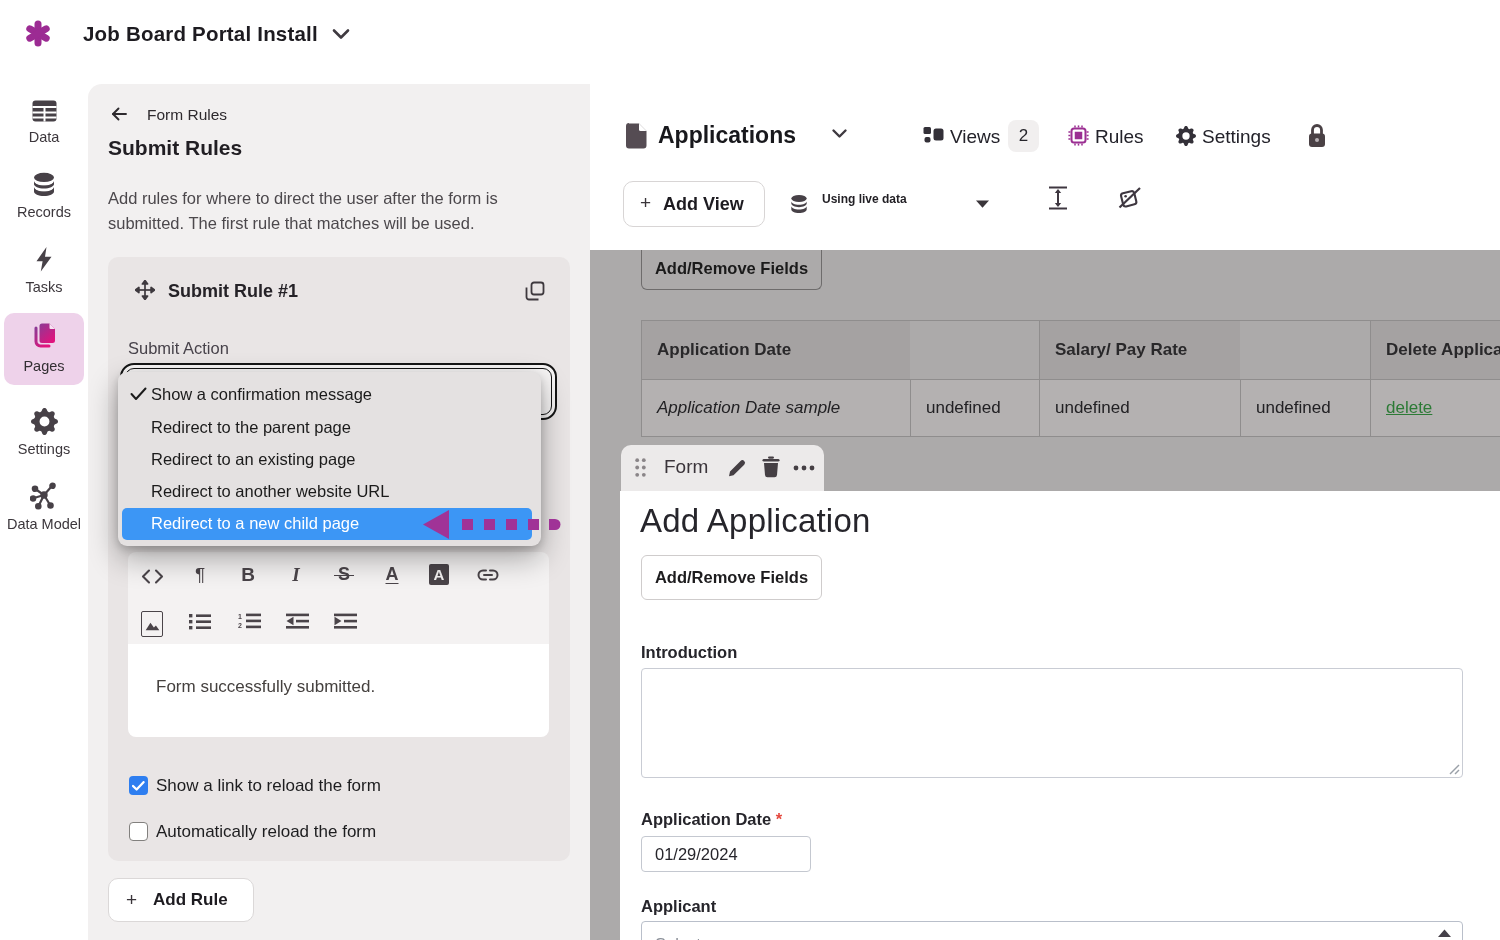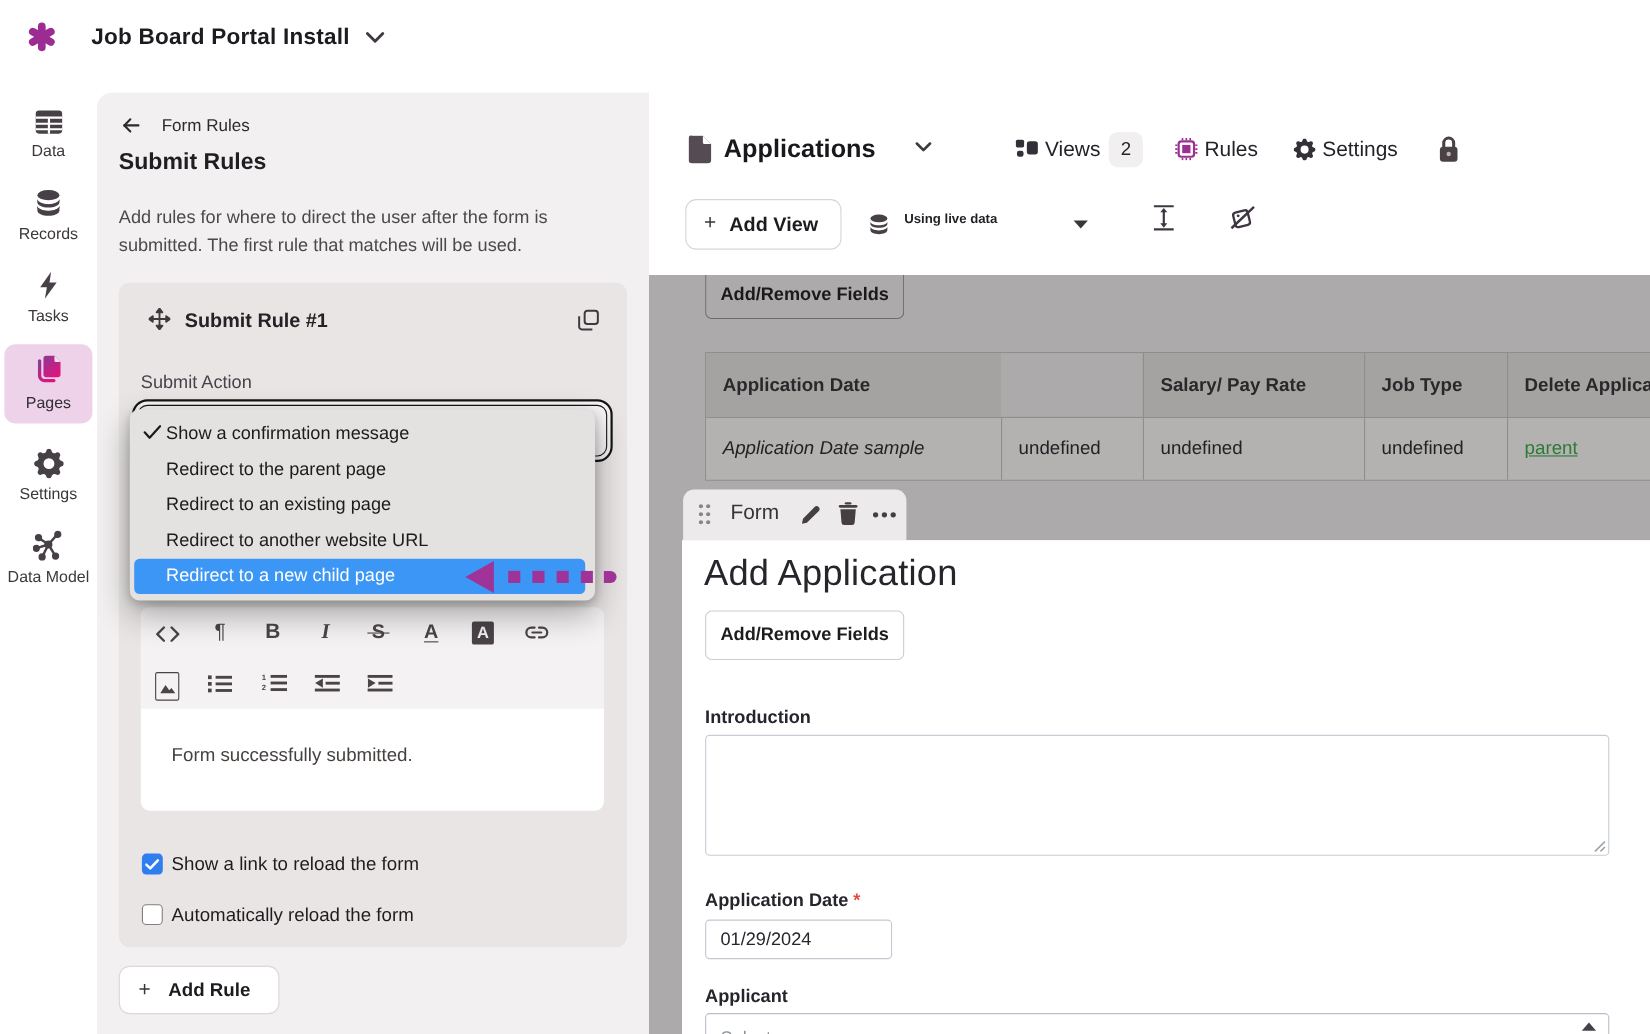--- a/index.html
+++ b/index.html
@@ -383,28 +383,27 @@
           <rect x="5" y="6" width="13.5" height="13.5" rx="2.5" transform="rotate(-14 12 13)"></rect>
           <circle cx="8.6" cy="10.2" r="1.3" fill="#3e3740" stroke-width="0"></circle>
           <line x1="2.5" y1="21.5" x2="23" y2="2" stroke-width="2.2"></line>
         </g>
       </svg>
   <div id="overlay">
     <div id="arf1">Add/Remove Fields</div>
     <div id="gtable">
       <div class="gcell ghead" style="left:0;width:268px;border-left:none">Application Date</div>
       <div class="gcell ghead" style="left:397px;width:201px">Salary/ Pay Rate</div>
-      <div class="gcell ghead" style="left:598px;width:130px">Job Type</div>
       <div class="gcell ghead" style="left:728px;width:282px">Delete Application</div>
       <div class="gcell gbody" style="left:0;width:268px;border-left:none;font-style:italic">Application Date sample</div>
       <div class="gcell gbody" style="left:268px;width:129px">undefined</div>
       <div class="gcell gbody" style="left:397px;width:201px">undefined</div>
       <div class="gcell gbody" style="left:598px;width:130px">undefined</div>
       <div class="gcell gbody" style="left:728px;width:282px">
-            <span style="color:#2c7a36;text-decoration:underline">parent</span>
+            <span style="color:#2c7a36;text-decoration:underline">delete</span>
           </div>
     </div>
     <div id="formtab">
           <svg class="abs" style="left:14px;top:13px" width="11" height="19" viewBox="0 0 11 19">
             <g fill="#8a8588">
               <circle cx="2.2" cy="2.2" r="1.9"></circle>
               <circle cx="8.8" cy="2.2" r="1.9"></circle>
               <circle cx="2.2" cy="9.5" r="1.9"></circle>
               <circle cx="8.8" cy="9.5" r="1.9"></circle>
               <circle cx="2.2" cy="16.8" r="1.9"></circle>

